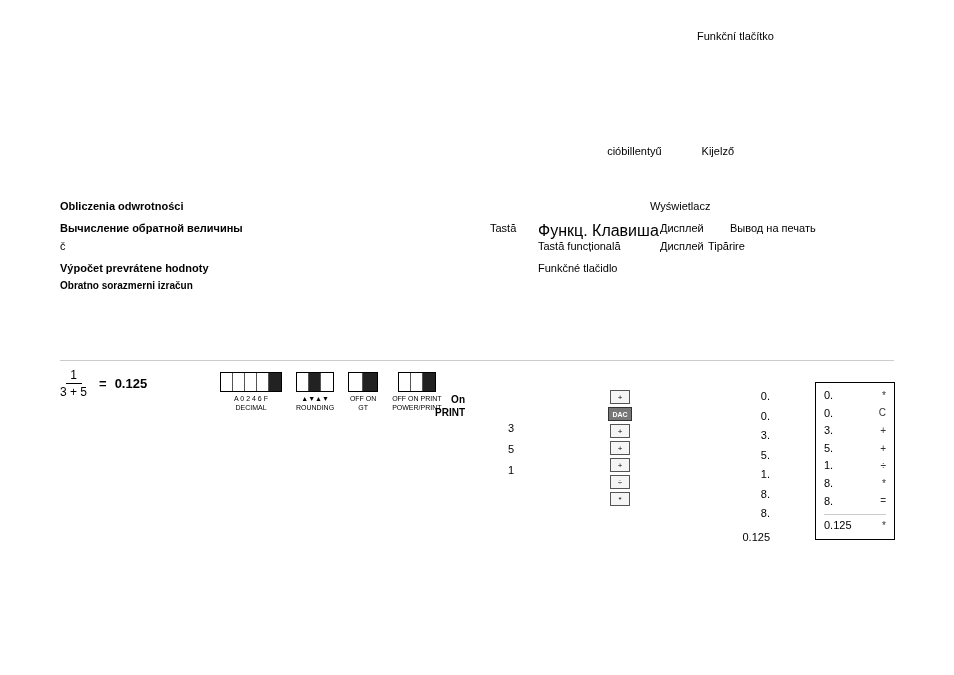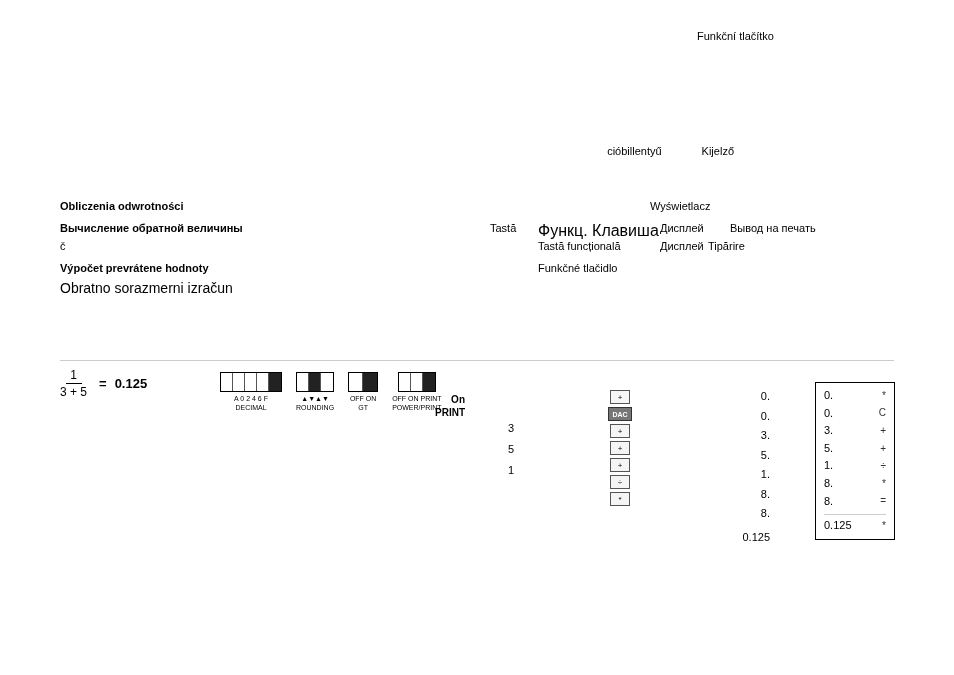--- a/index.html
+++ b/index.html
@@ -225,21 +225,21 @@
 
   <div style="position:absolute; top:240px; left:60px; font-size:11px;">č</div>
 
   <div style="position:absolute; top:240px; left:538px; font-size:11px;">Tastă funcțională</div>
   <div style="position:absolute; top:240px; left:660px; font-size:11px;">Дисплей</div>
   <div style="position:absolute; top:240px; left:708px; font-size:11px;">Tipărire</div>
 
   <div style="position:absolute; top:262px; left:60px; font-size:11px; font-weight:bold;">Výpočet prevrátene hodnoty</div>
   <div style="position:absolute; top:262px; left:538px; font-size:11px;">Funkčné tlačidlo</div>
 
-  <div style="position:absolute; top:280px; left:60px; font-size:14px; font-weight:normal;">Obratno sorazmerni izračun</div>
+  <div style="position:absolute; top:280px; left:60px; font-size:10px; font-weight:bold;">Obratno sorazmerni izračun</div>
 
   <div class="separator-line"></div>
 
   <div class="math-expr">
     <span style="display:inline-flex; flex-direction:column; align-items:center; margin-right:4px;">
       <span class="fraction-num" style="border-bottom:1.5px solid #000; padding-bottom:1px; font-size:12px; text-align:center; min-width:16px;">1</span>
       <span class="fraction-den" style="font-size:12px; padding-top:1px;">3 + 5</span>
     </span>
     <span style="font-size:13px; font-weight:bold; margin:0 4px;">=</span>
     <span style="font-size:13px; font-weight:bold;">0.125</span>

